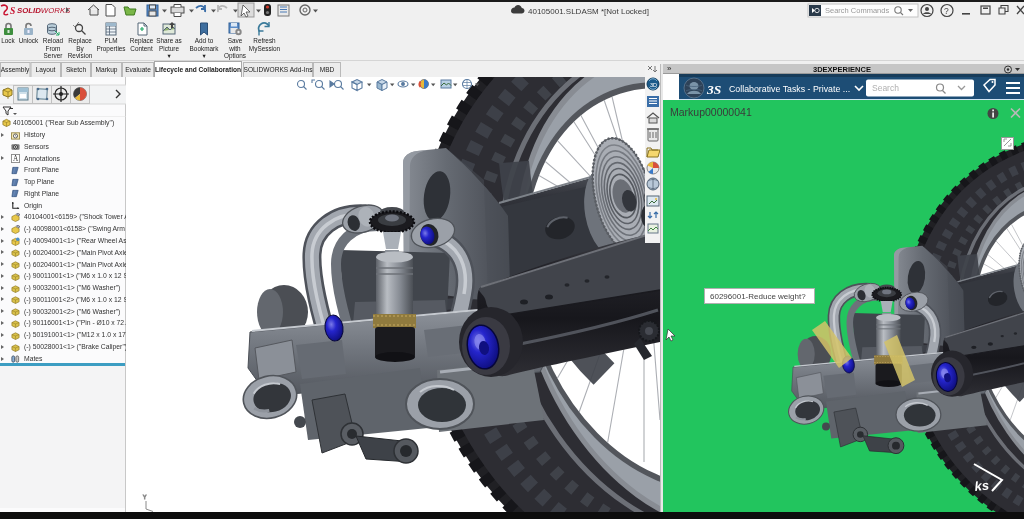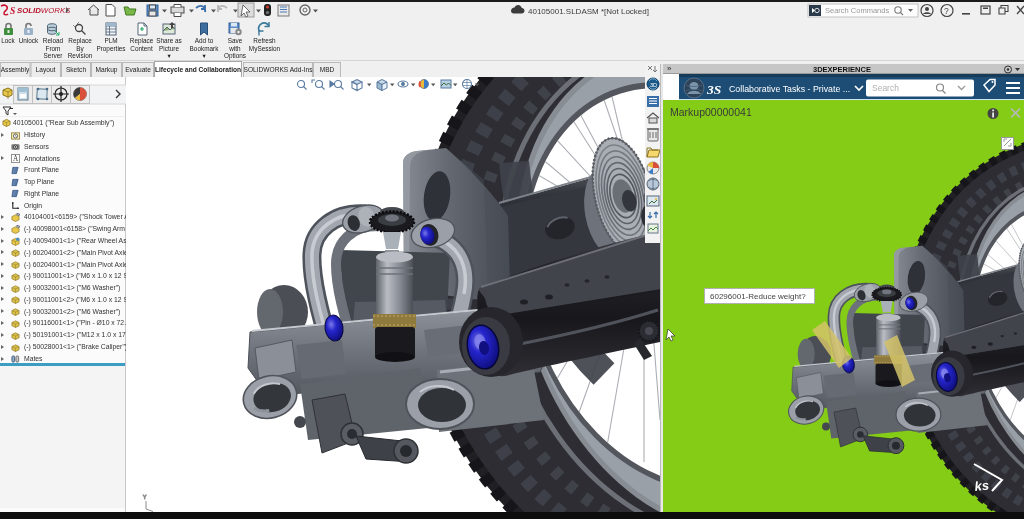--- a/index.html
+++ b/index.html
@@ -471,21 +471,21 @@
    <circle cx="261" cy="10.5" r="3.5" fill="none" stroke="#888" stroke-width="1.2"></circle>
         <path d="M263.5 13.5l3 3" stroke="#888" stroke-width="1.2"></path>
    <path d="M279 9l3.5 3.5L286 9" stroke="#999" stroke-width="1.3" fill="none"></path>
    <path d="M305 8l6-5.5h5V8l-6 6.5z" fill="none" stroke="#fff" stroke-width="1.5"></path>
         <circle cx="313.5" cy="5" r="1" fill="#fff"></circle>
    <path d="M327 6h14M327 11h14M327 16h14" stroke="#fff" stroke-width="2.2"></path>
    <path d="M348.5 4v14" stroke="#b8cde0" stroke-width="1"></path>
    <path d="M353 5l7 7m0-7l-7 7" stroke="#fff" stroke-width="2.4"></path>
   </svg>
  </div>
- <div class="abs" style="left:0;top:36px;width:361px;height:413px;background:#84cc16">
+ <div class="abs" style="left:0;top:36px;width:361px;height:413px;background:#22c55e">
   <span class="abs" style="left:7px;top:6px;font-size:10.5px;color:#3a3a3a">Markup00000041</span>
   <svg class="abs" style="left:324px;top:7px" width="34" height="13" viewBox="0 0 34 13">
         <circle cx="6" cy="6.5" r="5.5" fill="#444"></circle>
         <rect x="5.3" y="2.5" width="1.6" height="1.8" fill="#fff"></rect>
         <rect x="5.3" y="5.5" width="1.6" height="5" fill="#fff"></rect>
         <path d="M24 1.5l9 9m0-9l-9 9" stroke="#b8b8b8" stroke-width="1.6"></path>
       </svg>
  </div>
 </div>
 <svg id="mainscene" class="abs" style="left:127px;top:77px;z-index:1" width="533" height="435" viewBox="127 77 533 435">

